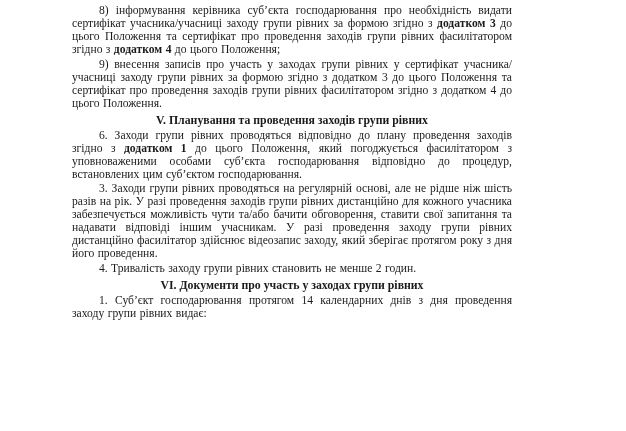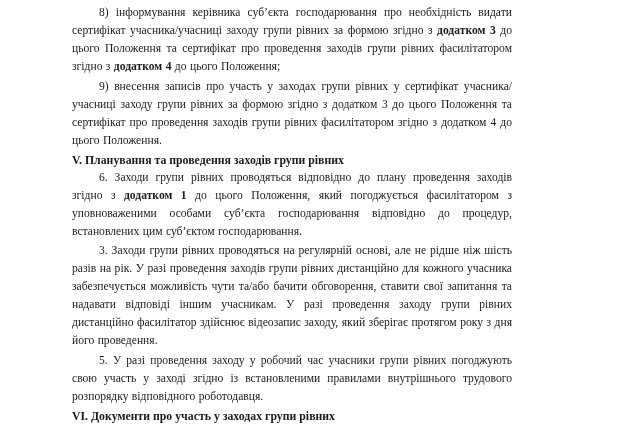--- a/index.html
+++ b/index.html
@@ -17,41 +17,43 @@
   .text-block {
     position: absolute;
     left: 72px;
     top: 4px;
     width: 440px;
     font-family: "Liberation Serif", "DejaVu Serif", serif;
     color: #1a1a1a;
   }
   .para {
     font-size: 11.6px;
-    line-height: 18px;
+    line-height: 13px;
     text-align: justify;
     text-indent: 27px;
     margin: 0 0 1.5px 0;
     word-spacing: 0.5px;
   }
   .heading {
     font-size: 11.8px;
     line-height: 12.2px;
     font-weight: bold;
+    text-align: center;
     text-indent: 0;
     margin: 4px 0 3px 0;
   }
   .b { font-weight: bold; }
 </style>
 </head>
 <body>
 
 <div class="page">
   <div class="text-block">
       <div class="para"><span>8) інформування керівника суб’єкта господарювання про необхідність видати сертифікат учасника/учасниці заходу групи рівних за формою згідно з </span><span class="b">додатком 3</span><span> до цього Положення та сертифікат про проведення заходів групи рівних фасилітатором згідно з </span><span class="b">додатком 4</span><span> до цього Положення;</span></div>
       <div class="para"><span>9) внесення записів про участь у заходах групи рівних у сертифікат учасника/учасниці заходу групи рівних за формою згідно з додатком 3 до цього Положення та сертифікат про проведення заходів групи рівних фасилітатором згідно з додатком 4 до цього Положення.</span></div>
       <div class="heading"><span class="b">V. Планування та проведення заходів групи рівних</span></div>
       <div class="para"><span>6. Заходи групи рівних проводяться відповідно до плану проведення заходів згідно з </span><span class="b">додатком 1</span><span> до цього Положення, який погоджується фасилітатором з уповноваженими особами суб’єкта господарювання відповідно до процедур, встановлених цим суб’єктом господарювання.</span></div>
       <div class="para"><span>3. Заходи групи рівних проводяться на регулярній основі, але не рідше ніж шість разів на рік. У разі проведення заходів групи рівних дистанційно для кожного учасника забезпечується можливість чути та/або бачити обговорення, ставити свої запитання та надавати відповіді іншим учасникам. У разі проведення заходу групи рівних дистанційно фасилітатор здійснює відеозапис заходу, який зберігає протягом року з дня його проведення.</span></div>
-      <div class="para"><span>5. У разі проведення заходу у робочий час учасники групи рівних погоджують свою участь у заході згідно із встановленими правилами внутрішнього трудового розпорядку відповідного роботодавця.</span></div>
+      <div class="para"><span>4. Тривалість заходу групи рівних становить не менше 2 годин.</span></div>
       <div class="heading"><span class="b">VI. Документи про участь у заходах групи рівних</span></div>
+      <div class="para"><span>1. Суб’єкт господарювання протягом 14 календарних днів з дня проведення заходу групи рівних видає:</span></div>
     </div>
 </div>
 
 </body></html>

